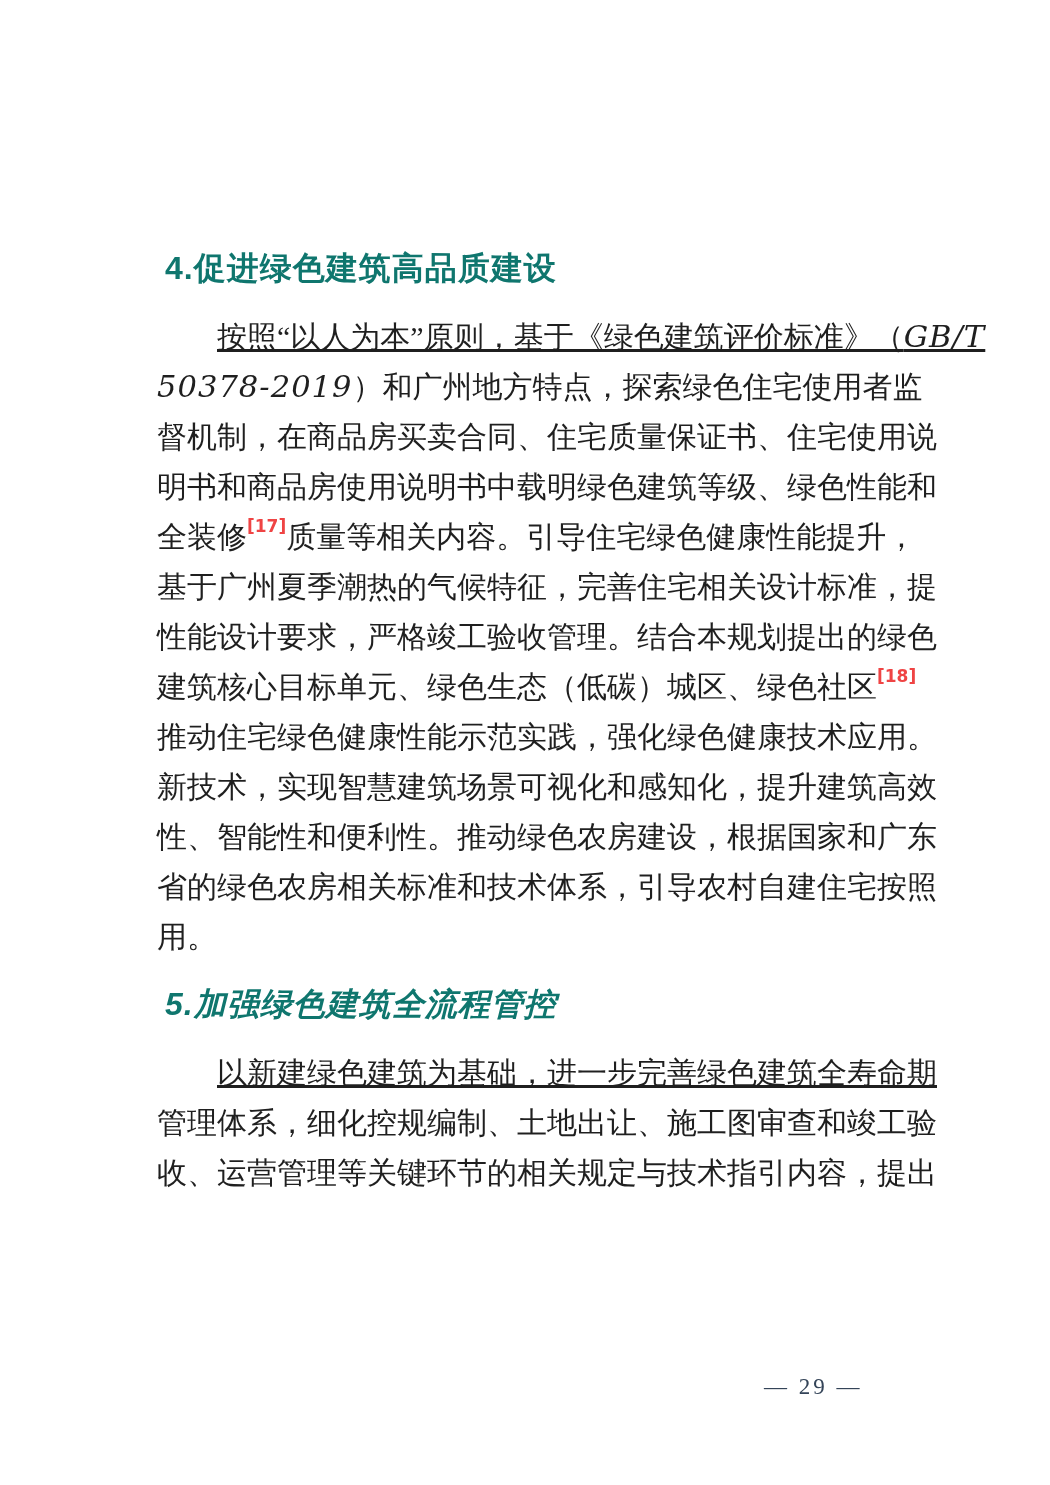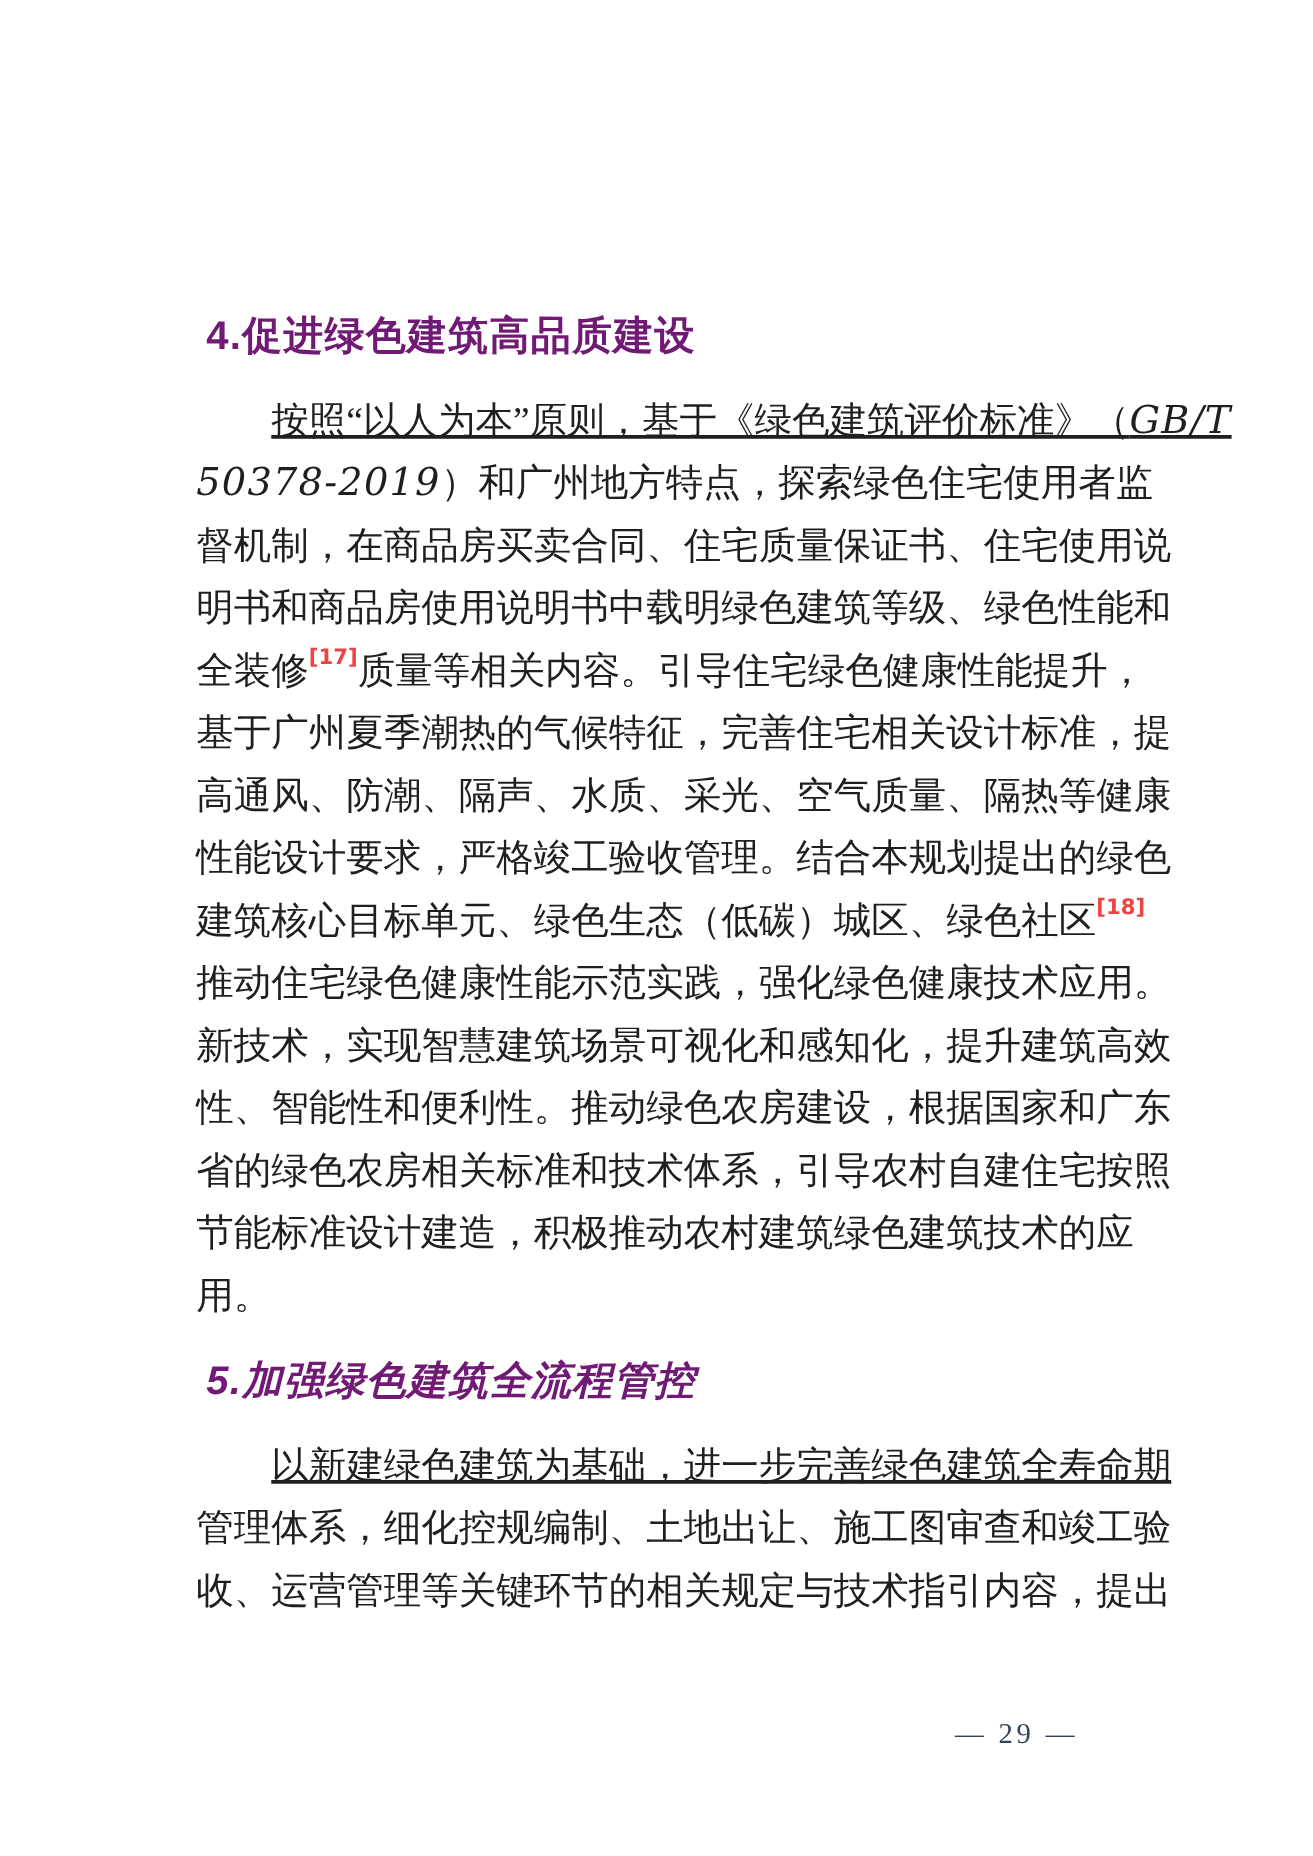--- a/index.html
+++ b/index.html
@@ -21,21 +21,21 @@
     left: 157px;
     top: 0;
     width: 748px;
   }
   .sec-heading {
     margin: 0 0 0 8px;
     font-family: "Liberation Sans", sans-serif;
     font-weight: 700;
     font-size: 32px;
     line-height: 44px;
-    color: #701a75;
+    color: #0f766e;
     letter-spacing: 1px;
   }
   .sec-heading.first { margin-top: 246px; }
   .sec-heading.second { margin-top: 20px; font-style: italic; }
   .para { margin-top: 22px; }
   .line {
     height: 50px;
     line-height: 50px;
     font-size: 30px;
     text-align: justify;
@@ -84,28 +84,26 @@
 
     <h2 class="sec-heading first">4.促进绿色建筑高品质建设</h2>
 
     <div class="para">
       <div class="line indent"><span>按照“以人为本”原则，基于《绿色建筑评价标准》（</span><span class="latin">GB/T</span></div>
       <div class="line"><span class="latin">50378-2019</span><span>）和广州地方特点，探索绿色住宅使用者监</span></div>
       <div class="line">督机制，在商品房买卖合同、住宅质量保证书、住宅使用说</div>
       <div class="line">明书和商品房使用说明书中载明绿色建筑等级、绿色性能和</div>
       <div class="line"><span>全装修</span><sup class="ref">[17]</sup><span>质量等相关内容。引导住宅绿色健康性能提升，</span></div>
       <div class="line">基于广州夏季潮热的气候特征，完善住宅相关设计标准，提</div>
-      <div class="line">高通风、防潮、隔声、水质、采光、空气质量、隔热等健康</div>
       <div class="line">性能设计要求，严格竣工验收管理。结合本规划提出的绿色</div>
       <div class="line"><span>建筑核心目标单元、绿色生态（低碳）城区、绿色社区</span><sup class="ref">[18]</sup></div>
       <div class="line">推动住宅绿色健康性能示范实践，强化绿色健康技术应用。</div>
       <div class="line">新技术，实现智慧建筑场景可视化和感知化，提升建筑高效</div>
       <div class="line">性、智能性和便利性。推动绿色农房建设，根据国家和广东</div>
       <div class="line">省的绿色农房相关标准和技术体系，引导农村自建住宅按照</div>
-      <div class="line">节能标准设计建造，积极推动农村建筑绿色建筑技术的应</div>
       <div class="line short">用。</div>
     </div>
 
     <h2 class="sec-heading second">5.加强绿色建筑全流程管控</h2>
 
     <div class="para">
       <div class="line indent">以新建绿色建筑为基础，进一步完善绿色建筑全寿命期</div>
       <div class="line">管理体系，细化控规编制、土地出让、施工图审查和竣工验</div>
       <div class="line">收、运营管理等关键环节的相关规定与技术指引内容，提出</div>
     </div>

